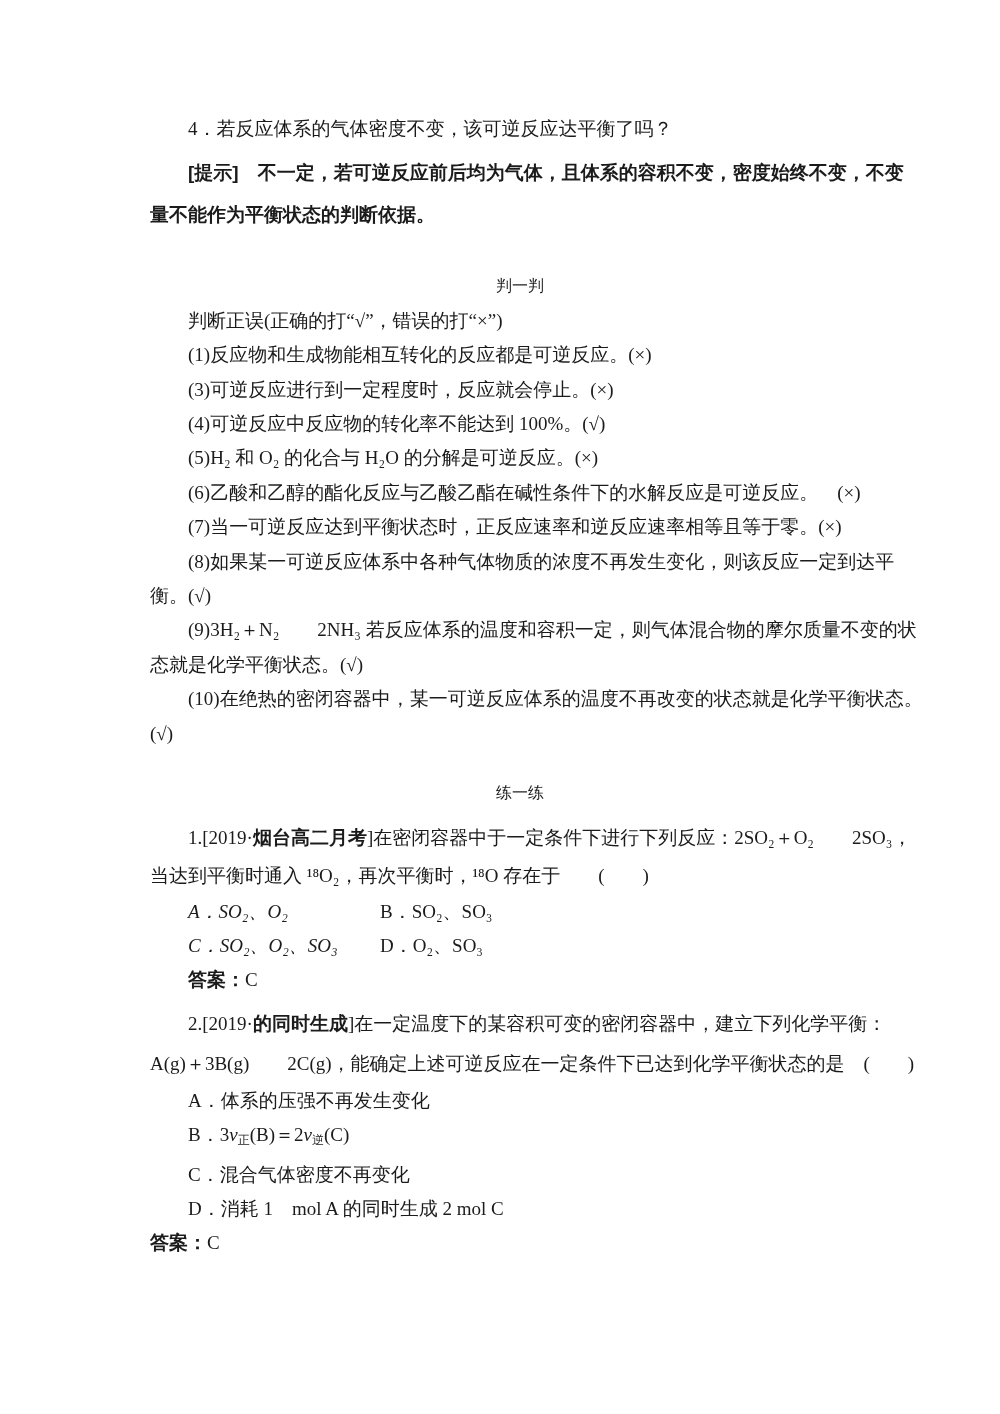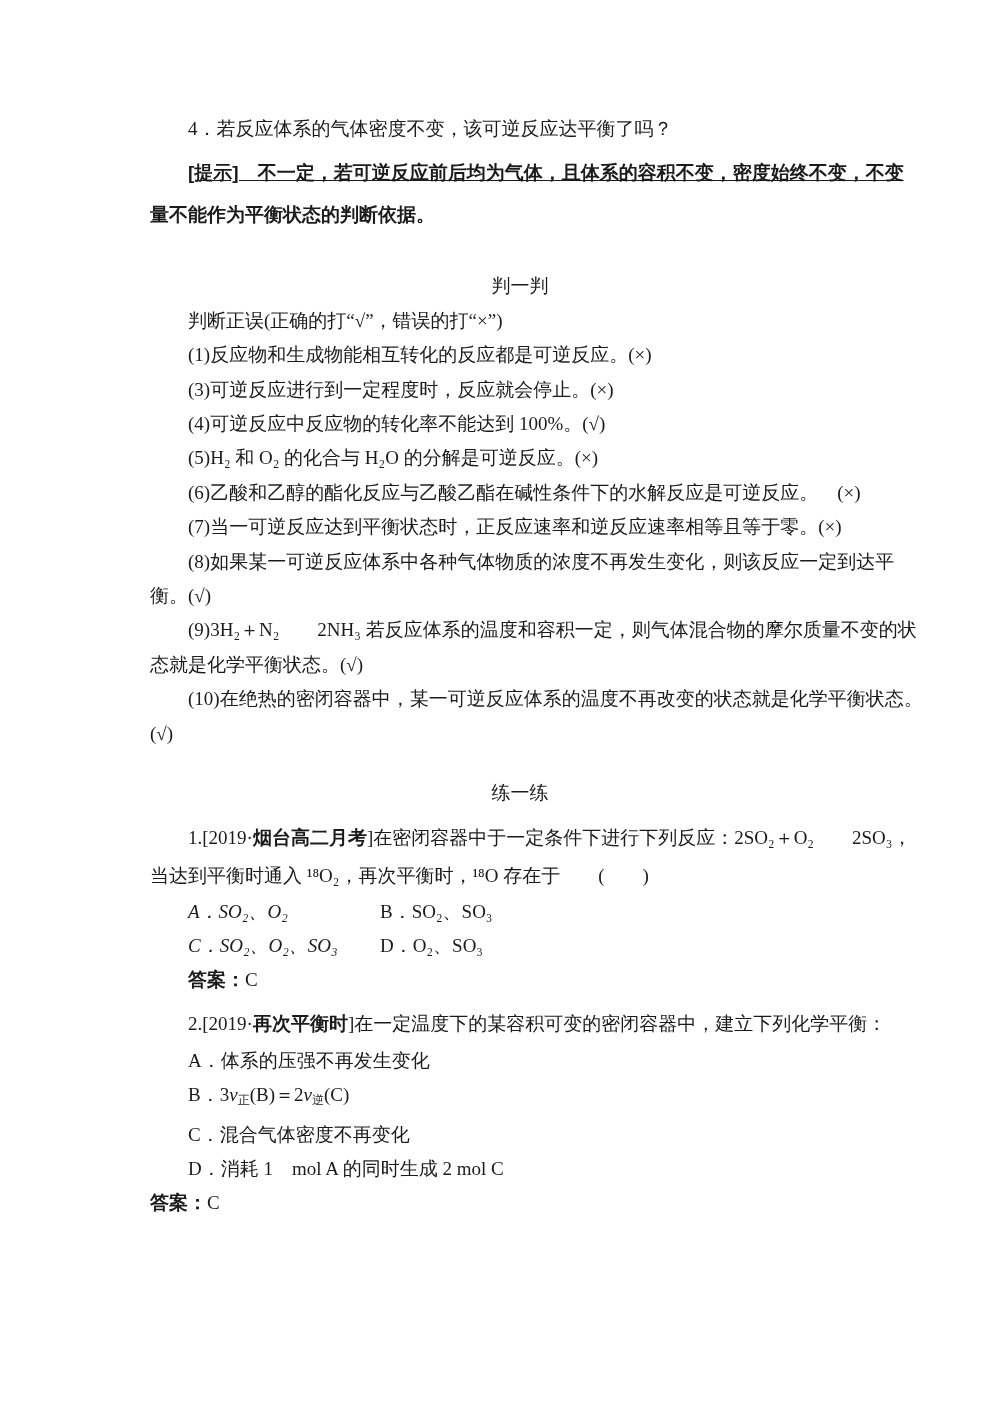--- a/index.html
+++ b/index.html
@@ -21,25 +21,25 @@
     line-height:34.4px;
     white-space:pre;
   }
   .indent{padding-left:38px;}
   
   .hs{
     font-family:"Liberation Sans","DejaVu Sans",sans-serif;
     font-weight:700;
   }
   .hint{line-height:42px;}
-  .hint1{margin-top:6px;text-decoration:underline;}
+  .hint1{margin-top:6px;}
   .heading{
     margin:0;
     text-align:center;
-    font-size:19px;
+    font-size:16px;
     font-weight:400;
     line-height:34.4px;
     white-space:pre;
   }
   .h-judge{margin-top:33px;}
   .h-practice{margin-top:25px;}
   .q1l{line-height:38px;}
   .q1first{margin-top:8px;text-align:center;}
   .q2l{line-height:40px;}
   .q2first{margin-top:6px;}
@@ -73,20 +73,21 @@
   <p class="ln">(√)</p>
 
   <p class="heading h-practice">练一练</p>
 
   <p class="ln indent q1l q1first"><span>1.[2019·</span><span class="hs">烟台高二月考</span><span>]在密闭容器中于一定条件下进行下列反应：2SO₂＋O₂　　2SO₃，</span></p>
   <p class="ln q1l">当达到平衡时通入 ¹⁸O₂，再次平衡时，¹⁸O 存在于　　(　　)</p>
   <p class="ln indent"><span class="col">A．SO₂、O₂</span><span>B．SO₂、SO₃</span></p>
   <p class="ln indent"><span class="col">C．SO₂、O₂、SO₃</span><span>D．O₂、SO₃</span></p>
   <p class="ln indent"><span class="hs">答案：</span><span>C</span></p>
 
-  <p class="ln indent q2l q2first"><span>2.[2019·</span><span class="hs">再次平衡时</span><span>]在一定温度下的某容积可变的密闭容器中，建立下列化学平衡：</span></p>
+  <p class="ln indent q2l q2first"><span>2.[2019·</span><span class="hs">的同时生成</span><span>]在一定温度下的某容积可变的密闭容器中，建立下列化学平衡：</span></p>
+  <p class="ln q2l">A(g)＋3B(g)　　2C(g)，能确定上述可逆反应在一定条件下已达到化学平衡状态的是　(　　)</p>
   <p class="ln indent">A．体系的压强不再发生变化</p>
   <p class="ln indent"><span>B．3</span><span class="it">v</span><span class="sb">正</span><span>(B)＝2</span><span class="it">v</span><span class="sb">逆</span><span>(C)</span></p>
   <p class="ln indent">C．混合气体密度不再变化</p>
   <p class="ln indent">D．消耗 1　mol A 的同时生成 2 mol C</p>
   <p class="ln"><span class="hs">答案：</span><span>C</span></p>
 
 </div>
 
 </body></html>

